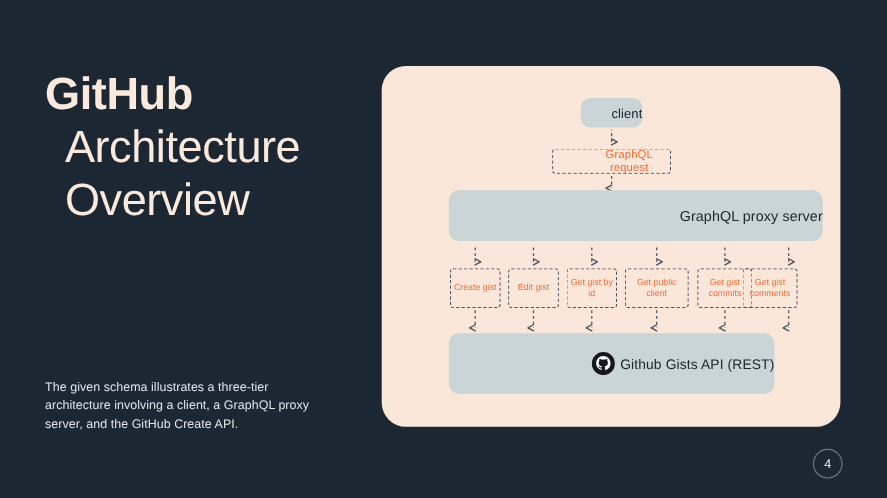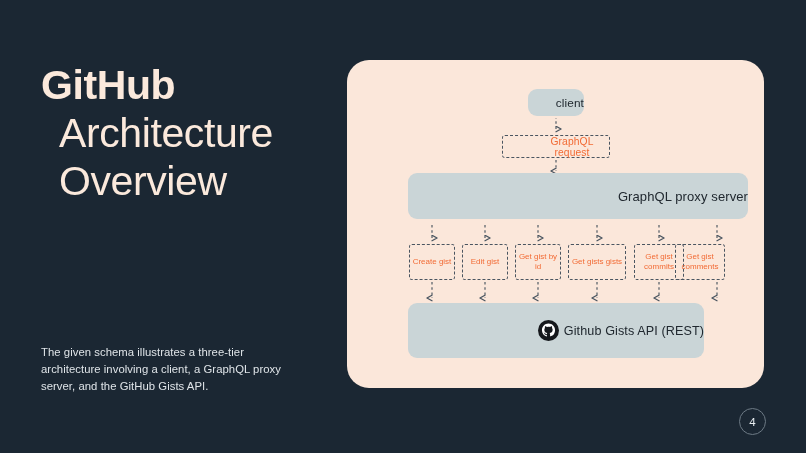--- a/index.html
+++ b/index.html
@@ -176,21 +176,21 @@
 <body>
 
 <div class="left-col">
   <div class="title-block">
     <span class="title-line-1">GitHub</span>
     <span class="title-line-2">Architecture</span>
     <span class="title-line-3">Overview</span>
   </div>
 </div>
 
-<p class="body-text">The given schema illustrates a three-tier architecture involving a client, a GraphQL proxy server, and the GitHub Gists API.</p>
+<p class="body-text">The given schema illustrates a three-tier architecture involving a client, a GraphQL proxy server, and the GitHub Create API.</p>
 
 <div class="page-badge">
   <span>4</span>
 </div>
 
 <div class="panel">
   <div class="diagram">
 
     <svg class="arrow-layer" width="417" height="328" viewBox="0 0 417 328">
       <defs>
@@ -239,21 +239,21 @@
     <div class="dashed-box op-box op-0">
       <span>Create gist</span>
     </div>
     <div class="dashed-box op-box op-1">
       <span>Edit gist</span>
     </div>
     <div class="dashed-box op-box op-2">
       <span>Get gist by id</span>
     </div>
     <div class="dashed-box op-box op-3">
-      <span>Get gists gists</span>
+      <span>Get public client</span>
     </div>
     <div class="dashed-box op-box op-4">
       <span>Get gist commits</span>
     </div>
     <div class="dashed-box op-box" style="left:328px; width:50px;">
       <span>Get gist comments</span>
     </div>
 
     <div class="node node-api">
       <svg class="gh-logo" viewBox="0 0 24 24" aria-hidden="true">

